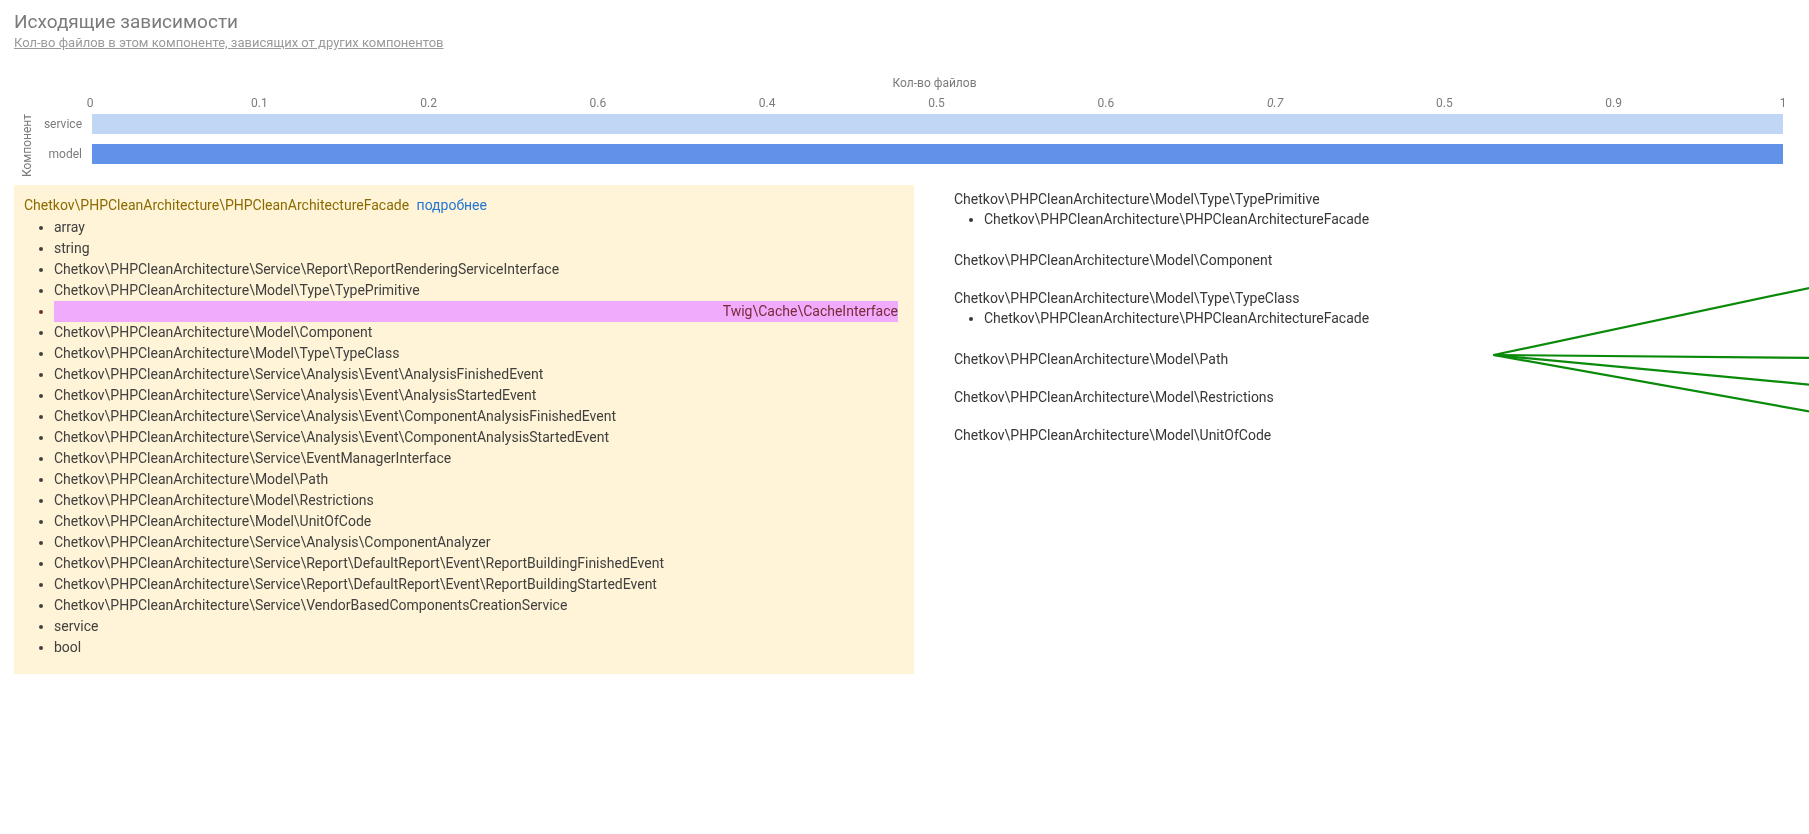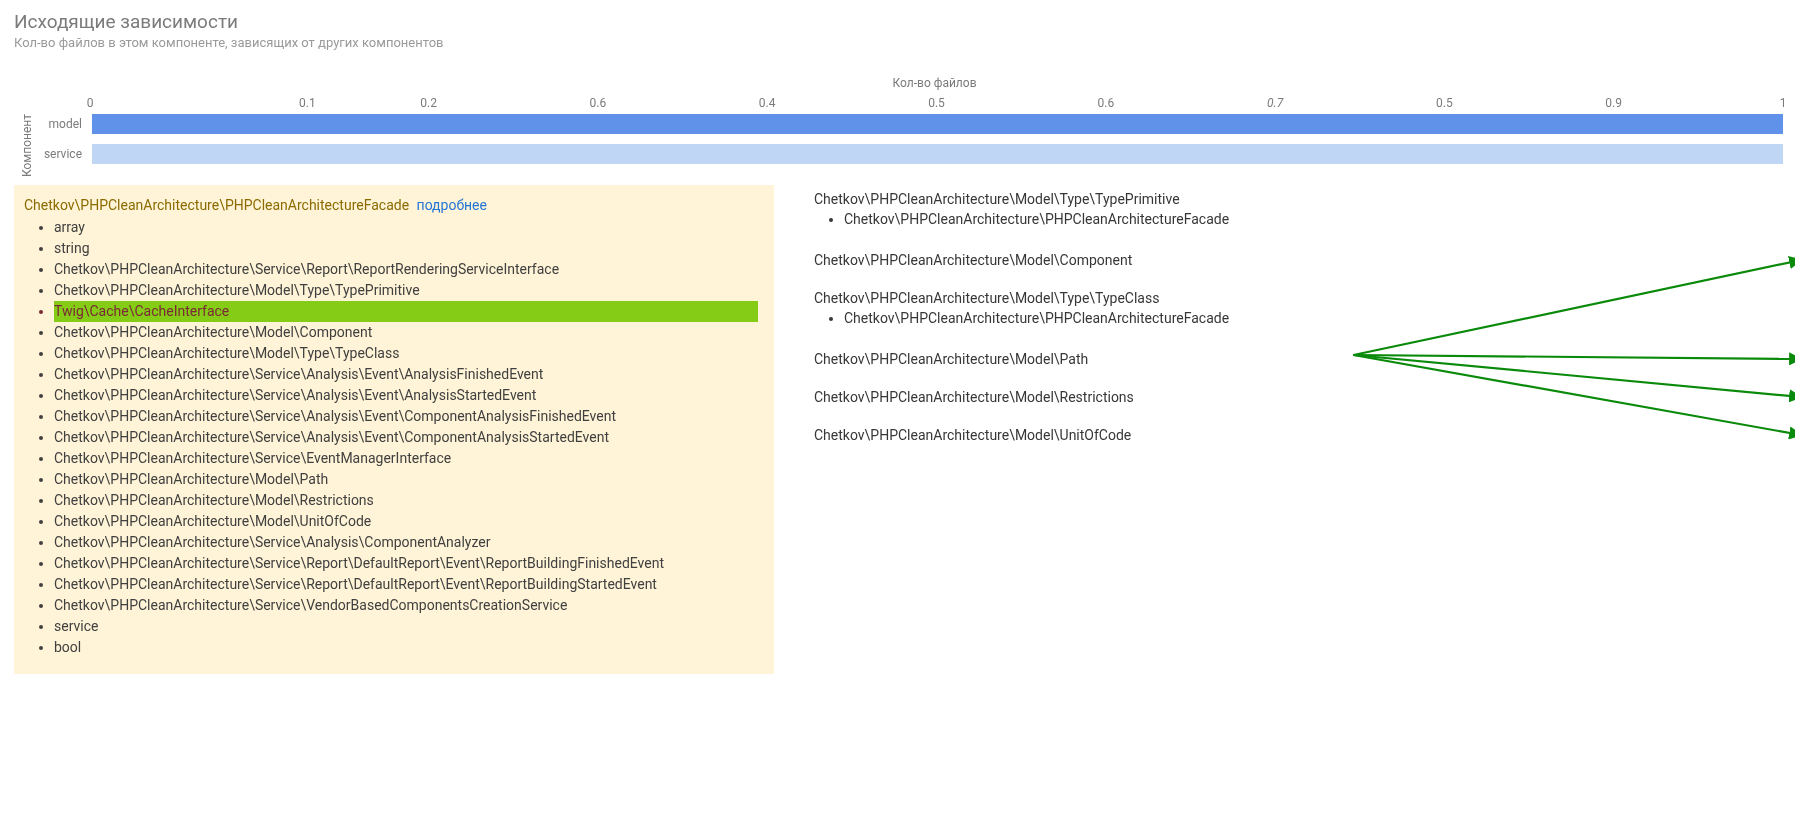--- a/index.html
+++ b/index.html
@@ -18,20 +18,21 @@
   .header-title {
     font-size: 19px;
     color: #7b7b7b;
     font-weight: 400;
   }
   .header-subtitle {
     font-size: 13px;
     color: #9a9a9a;
     font-weight: 400;
     margin-top: 2px;
+    text-decoration: underline;
   }
 
   
   .chart-wrap {
     margin: 24px 18px 8px 18px;
     position: relative;
   }
 
   .chart-xtitle {
     text-align: center;
@@ -100,21 +101,21 @@
 
   
   .panels {
     display: flex;
     align-items: flex-start;
     gap: 40px;
     padding: 0 14px 24px 14px;
   }
 
   .left-panel {
-    width: 760px;
+    width: 900px;
     background: #fff4d7;
     padding: 12px 16px 16px 10px;
     box-sizing: border-box;
   }
   .left-heading {
     font-size: 14px;
     color: #8b6b00;
   }
   .left-heading a {
     color: #2476d6;
@@ -125,22 +126,23 @@
     margin: 4px 0 0 0;
     padding-left: 30px;
     list-style: disc;
   }
   .left-list li {
     color: #404040;
     font-size: 14px;
     line-height: 1.5;
   }
   .left-list li.highlight {
-    background: #84cc16;
+    background: #f0abfc;
     color: #7a2a35;
+    text-align: right;
   }
 
   
   .right-panel {
     flex: 1;
     position: relative;
     padding-top: 6px;
     min-height: 480px;
   }
   .right-block {
@@ -172,44 +174,44 @@
 
 <div class="header">
   <div class="header-title">Исходящие зависимости</div>
   <div class="header-subtitle">Кол-во файлов в этом компоненте, зависящих от других компонентов</div>
 </div>
 
 <div class="chart-wrap">
   <div class="chart-xtitle">Кол-во файлов</div>
   <div class="chart-x-axis" id="chart-x-axis">
       <span class="chart-x-tick" style="left: 0%;">0</span>
-      <span class="chart-x-tick" style="left: 10%; margin-left: 48px;">0.1</span>
+      <span class="chart-x-tick" style="left: 10%;">0.1</span>
       <span class="chart-x-tick" style="left: 20%;">0.2</span>
       <span class="chart-x-tick" style="left: 30%;">0.6</span>
       <span class="chart-x-tick" style="left: 40%;">0.4</span>
       <span class="chart-x-tick" style="left: 50%;">0.5</span>
       <span class="chart-x-tick" style="left: 60%;">0.6</span>
       <span class="chart-x-tick" style="left: 70%; font-style: italic;">0.7</span>
       <span class="chart-x-tick" style="left: 80%;">0.5</span>
       <span class="chart-x-tick" style="left: 90%;">0.9</span>
       <span class="chart-x-tick" style="left: 100%;">1</span>
     </div>
   <div class="chart-body">
     <div class="chart-ytitle">Компонент</div>
     <div class="chart-rows" id="chart-rows">
         <div class="chart-row">
+          <div class="chart-row-label">service</div>
+          <div class="chart-row-track">
+            <div class="chart-row-bar" style="width: 100%; background: rgb(192, 214, 245);"></div>
+          </div>
+        </div>
+        <div class="chart-row">
           <div class="chart-row-label">model</div>
           <div class="chart-row-track">
             <div class="chart-row-bar" style="width: 100%; background: rgb(95, 146, 232);"></div>
-          </div>
-        </div>
-        <div class="chart-row">
-          <div class="chart-row-label">service</div>
-          <div class="chart-row-track">
-            <div class="chart-row-bar" style="width: 100%; background: rgb(192, 214, 245);"></div>
           </div>
         </div>
       </div>
   </div>
 </div>
 
 <div class="panels">
 
   <div class="left-panel">
     <span class="left-heading">

